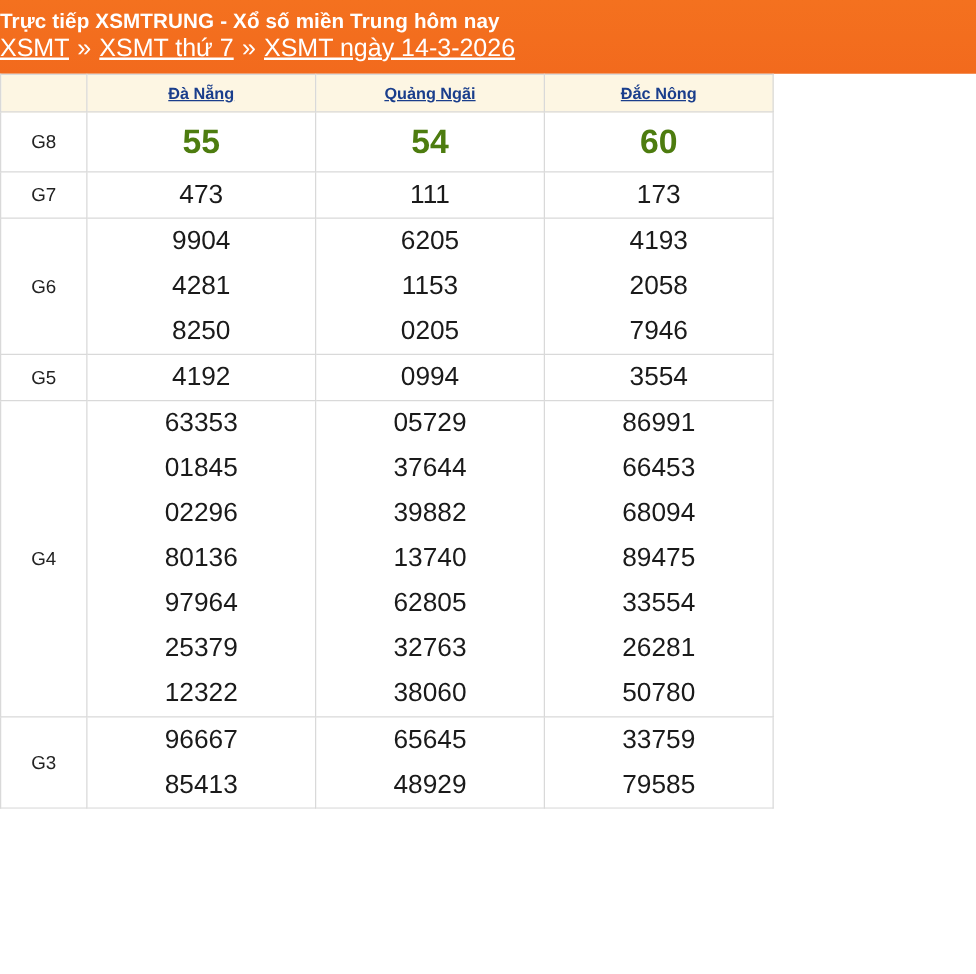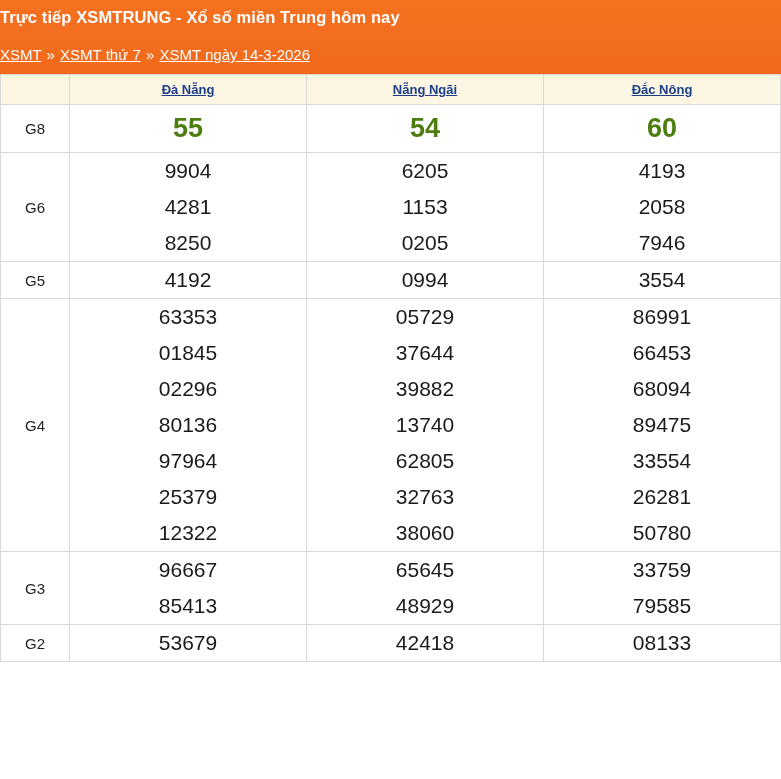--- a/index.html
+++ b/index.html
@@ -22,35 +22,35 @@
     text-align: left;
     padding: 6px 0 9px 0;
   }
   .header-title {
     font-size: 16.5px;
     font-weight: bold;
     line-height: 22px;
     letter-spacing: 0.1px;
   }
   .breadcrumb {
-    font-size: 15px;
+    font-size: 20px;
     line-height: 21px;
-    margin-top: 16px;
+    margin-top: 1px;
   }
   .breadcrumb a {
     color: #ffffff;
     text-decoration: underline;
     cursor: pointer;
   }
   .breadcrumb .sep {
     padding: 0 1px;
   }
   table.lottery {
     border-collapse: collapse;
-    width: 781px;
+    width: 619px;
     table-layout: fixed;
     padding-left: 35px;
   }
   table.lottery td, table.lottery th {
     border: 1px solid #d9d9d9;
     text-align: center;
     vertical-align: middle;
   }
   thead th {
     background: #fdf6e3;
@@ -112,35 +112,47 @@
   <div class="header">
     <div class="header-title">Trực tiếp XSMTRUNG - Xổ số miền Trung hôm nay</div>
     <div class="breadcrumb"><a>XSMT</a> <span class="sep">»</span> <a>XSMT thứ 7</a> <span class="sep">»</span> <a>XSMT ngày 14-3-2026</a> </div>
   </div>
 
   <table class="lottery">
     <thead>
       <tr>
         <th class="corner"></th>
       <th><a>Đà Nẵng</a></th>
-          <th><a>Nẵng Ngãi</a></th>
+          <th><a>Quảng Ngãi</a></th>
           <th><a>Đắc Nông</a></th>
         </tr>
     </thead>
     <tbody>
         <tr class="g8">
           <td class="prize-label">G8</td>
           <td class="nums">
             <div class="n">55</div>
           </td>
           <td class="nums">
             <div class="n">54</div>
           </td>
           <td class="nums">
             <div class="n">60</div>
+          </td>
+        </tr>
+        <tr class="g7">
+          <td class="prize-label">G7</td>
+          <td class="nums">
+            <div class="n">473</div>
+          </td>
+          <td class="nums">
+            <div class="n">111</div>
+          </td>
+          <td class="nums">
+            <div class="n">173</div>
           </td>
         </tr>
         <tr class="g6">
           <td class="prize-label">G6</td>
           <td class="nums">
             <div class="n">9904</div>
             <div class="n">4281</div>
             <div class="n">8250</div>
           </td>
           <td class="nums">
@@ -204,28 +216,16 @@
           </td>
           <td class="nums">
             <div class="n">65645</div>
             <div class="n">48929</div>
           </td>
           <td class="nums">
             <div class="n">33759</div>
             <div class="n">79585</div>
           </td>
         </tr>
-        <tr class="g2">
-          <td class="prize-label">G2</td>
-          <td class="nums">
-            <div class="n">53679</div>
-          </td>
-          <td class="nums">
-            <div class="n">42418</div>
-          </td>
-          <td class="nums">
-            <div class="n">08133</div>
-          </td>
-        </tr>
       </tbody>
   </table>
 
 </div>
 
 </body></html>

